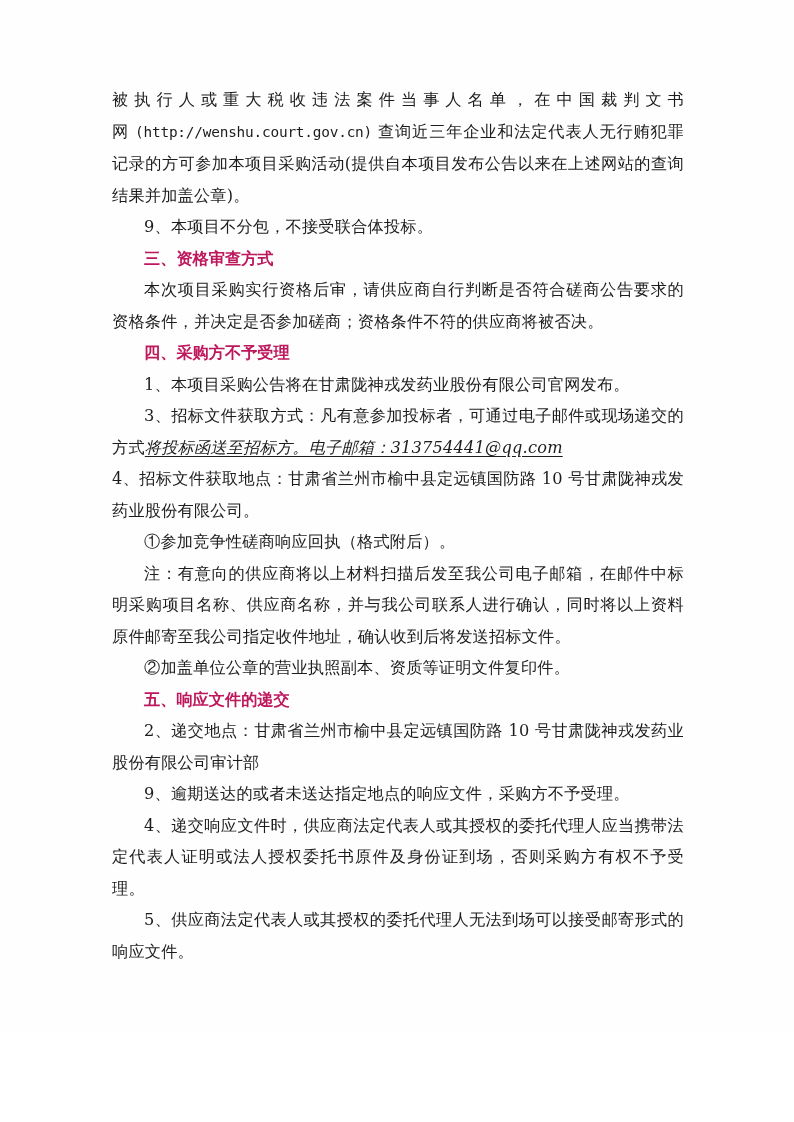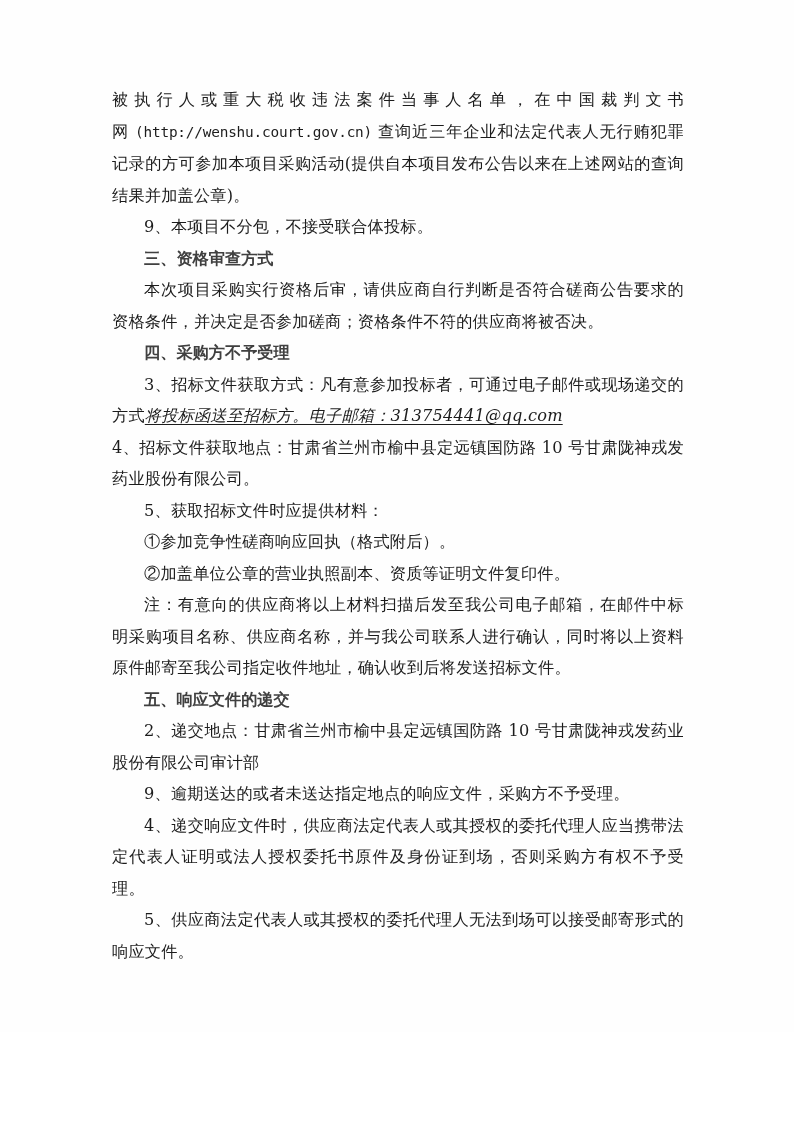--- a/index.html
+++ b/index.html
@@ -40,21 +40,21 @@
   }
   .indent {
     text-indent: 32px;
   }
   .heading {
     font-size: 16.2px;
     line-height: 31.5px;
     font-weight: bold;
     text-indent: 32px;
     margin: 0;
-    color: #404040;
+    color: #be185d;
   }
   .mono {
     font-family: "DejaVu Sans Mono", "Liberation Mono", monospace;
     font-size: 14.4px;
     letter-spacing: -0.2px;
   }
   .underline {
     text-decoration: underline;
     text-underline-offset: 3px;
     font-style: italic;
@@ -76,35 +76,35 @@
     </p>
 
     <p class="para indent">9、本项目不分包，不接受联合体投标。</p>
 
     <p class="heading">三、资格审查方式</p>
 
     <p class="para indent">本次项目采购实行资格后审，请供应商自行判断是否符合磋商公告要求的资格条件，并决定是否参加磋商；资格条件不符的供应商将被否决。</p>
 
     <p class="heading">四、采购方不予受理</p>
 
+    <p class="para indent">1、本项目采购公告将在甘肃陇神戎发药业股份有限公司官网发布。</p>
 
 
     <p class="para indent">
       <span>3、招标文件获取方式：凡有意参加投标者，可通过电子邮件或现场递交的方式</span><span class="underline">将投标函送至招标方。电子邮箱：313754441@qq.com</span>
     </p>
 
     <p class="para noindent">4、招标文件获取地点：甘肃省兰州市榆中县定远镇国防路 10 号甘肃陇神戎发药业股份有限公司。</p>
 
-    <p class="para indent">5、获取招标文件时应提供材料：</p>
 
     <p class="para indent">①参加竞争性磋商响应回执（格式附后）。</p>
 
+    <p class="para indent">注：有意向的供应商将以上材料扫描后发至我公司电子邮箱，在邮件中标明采购项目名称、供应商名称，并与我公司联系人进行确认，同时将以上资料原件邮寄至我公司指定收件地址，确认收到后将发送招标文件。</p>
+
     <p class="para indent">②加盖单位公章的营业执照副本、资质等证明文件复印件。</p>
-
-    <p class="para indent">注：有意向的供应商将以上材料扫描后发至我公司电子邮箱，在邮件中标明采购项目名称、供应商名称，并与我公司联系人进行确认，同时将以上资料原件邮寄至我公司指定收件地址，确认收到后将发送招标文件。</p>
 
     <p class="heading">五、响应文件的递交</p>
 
 
     <p class="para indent">2、递交地点：甘肃省兰州市榆中县定远镇国防路 10 号甘肃陇神戎发药业股份有限公司审计部</p>
 
     <p class="para indent">9、逾期送达的或者未送达指定地点的响应文件，采购方不予受理。</p>
 
     <p class="para indent">4、递交响应文件时，供应商法定代表人或其授权的委托代理人应当携带法定代表人证明或法人授权委托书原件及身份证到场，否则采购方有权不予受理。</p>
 

